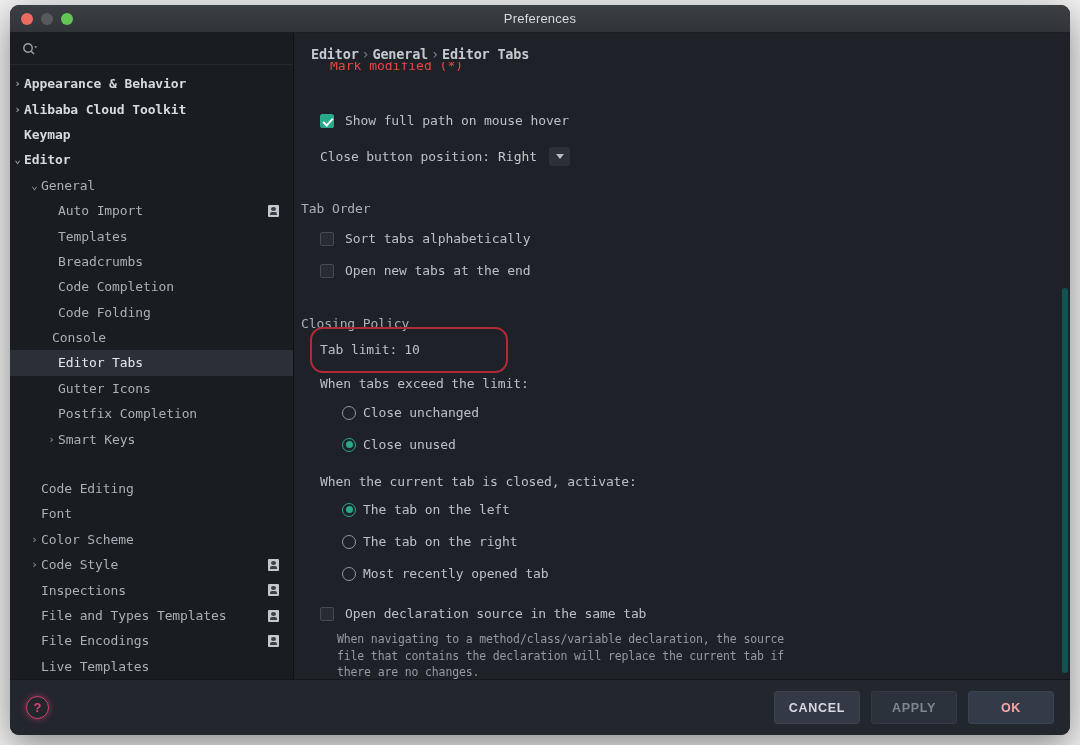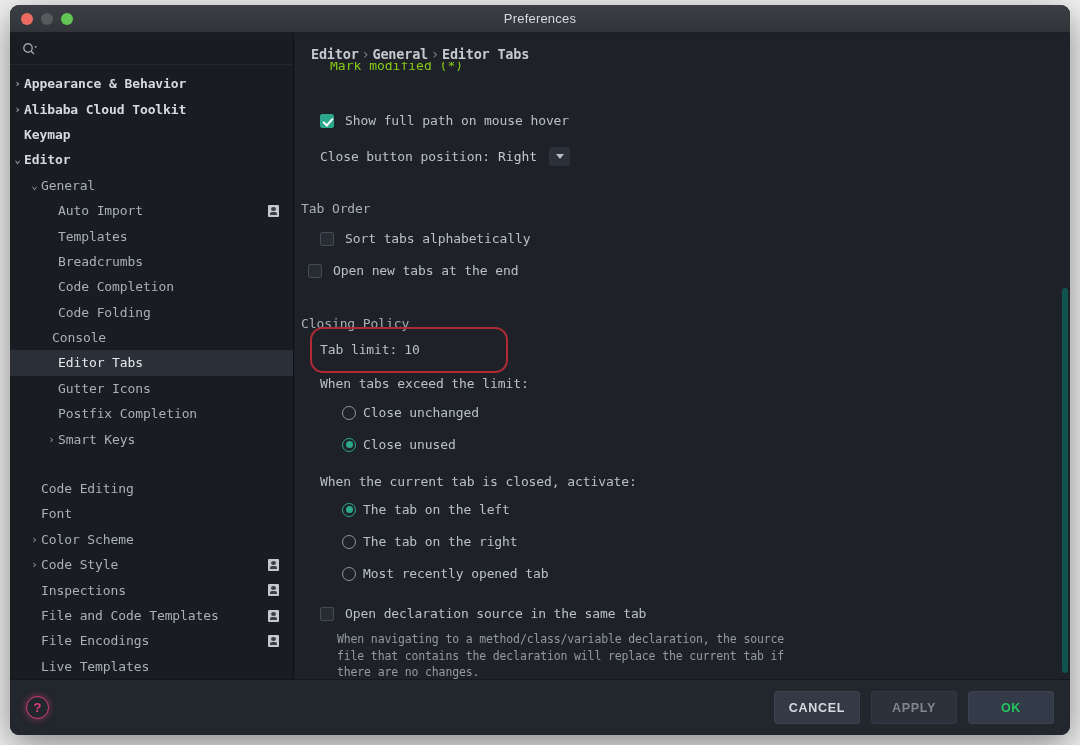--- a/index.html
+++ b/index.html
@@ -181,21 +181,21 @@
     left: 0; right: 0;
     top: 28px;
     bottom: 0;
     overflow: hidden;
   }
   .ghost-row {
     position: absolute;
     left: 36px;
     top: -3px;
     font-size: 13px;
-    color: #84cc16;
+    color: #ef4444;
     white-space: nowrap;
   }
 
   .pane { position: absolute; left: 0; top: 0; right: 0; }
 
   .row { position: absolute; display: flex; align-items: center; white-space: nowrap; }
   .opt-label { font-size: 13px; color: #b9c0c7; letter-spacing: -.1px; }
   .section-head { font-size: 13px; color: #a8afb7; letter-spacing: -.1px; }
   .group-label { font-size: 13px; color: #b9c0c7; letter-spacing: -.1px; }
 
@@ -318,21 +318,21 @@
     color: #d6dbe1;
     font-family: "Liberation Sans", sans-serif;
     font-size: 12.5px;
     font-weight: bold;
     letter-spacing: .7px;
     display: flex; align-items: center; justify-content: center;
     border: 1px solid #3b4250;
     box-sizing: border-box;
   }
   .btn.disabled { color: #7e868f; background: #2c323c; border-color: #343a45; }
-  .btn.primary { background: #333b48; color: #22c55e; }
+  .btn.primary { background: #333b48; color: #fca5a5; }
 </style>
 </head>
 <body>
 
 <div id="root">
   <div class="window">
 
     <div class="titlebar">
       <div class="traffic">
         <div class="light close"></div>
@@ -434,21 +434,21 @@
               <span class="lbl">Code Style</span>
               <span class="badge"></span>
             </div>
             <div class="tree-item" style="padding-left: 18px;">
               <span class="arrow"></span>
               <span class="lbl">Inspections</span>
               <span class="badge"></span>
             </div>
             <div class="tree-item" style="padding-left: 18px;">
               <span class="arrow"></span>
-              <span class="lbl">File and Code Templates</span>
+              <span class="lbl">File and Types Templates</span>
               <span class="badge"></span>
             </div>
             <div class="tree-item" style="padding-left: 18px;">
               <span class="arrow"></span>
               <span class="lbl">File Encodings</span>
               <span class="badge"></span>
             </div>
             <div class="tree-item" style="padding-left: 18px;">
               <span class="arrow"></span>
               <span class="lbl">Live Templates</span>
@@ -486,21 +486,21 @@
               </span>
             </div>
 
             <div class="row" style="left:7px; top:140px;">
               <span class="section-head">Tab Order</span>
             </div>
             <div class="row" style="left:26px; top:170px;">
               <span class="chk off"></span>
               <span class="opt-label">Sort tabs alphabetically</span>
             </div>
-            <div class="row" style="left:14px; top:202px;text-align:right;">
+            <div class="row" style="left:26px; top:202px;text-align:right;">
               <span class="chk off"></span>
               <span class="opt-label">Open new tabs at the end</span>
             </div>
 
             <div class="row" style="left:7px; top:255px;">
               <span class="section-head">Closing Policy</span>
             </div>
 
             <div class="row" style="left:26px; top:281px;">
               <span class="opt-label">Tab limit:</span>

